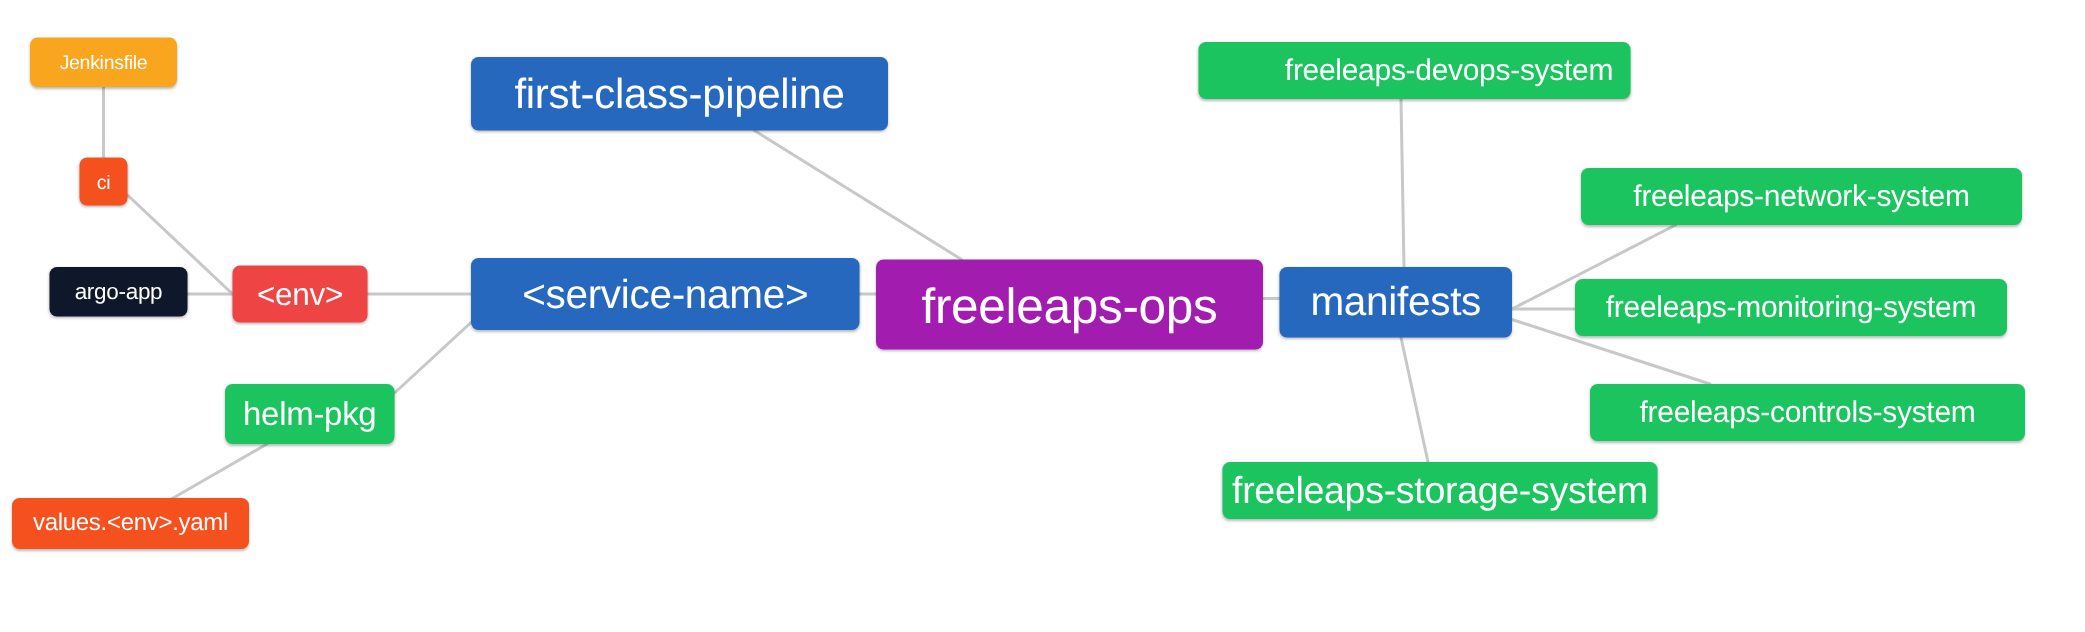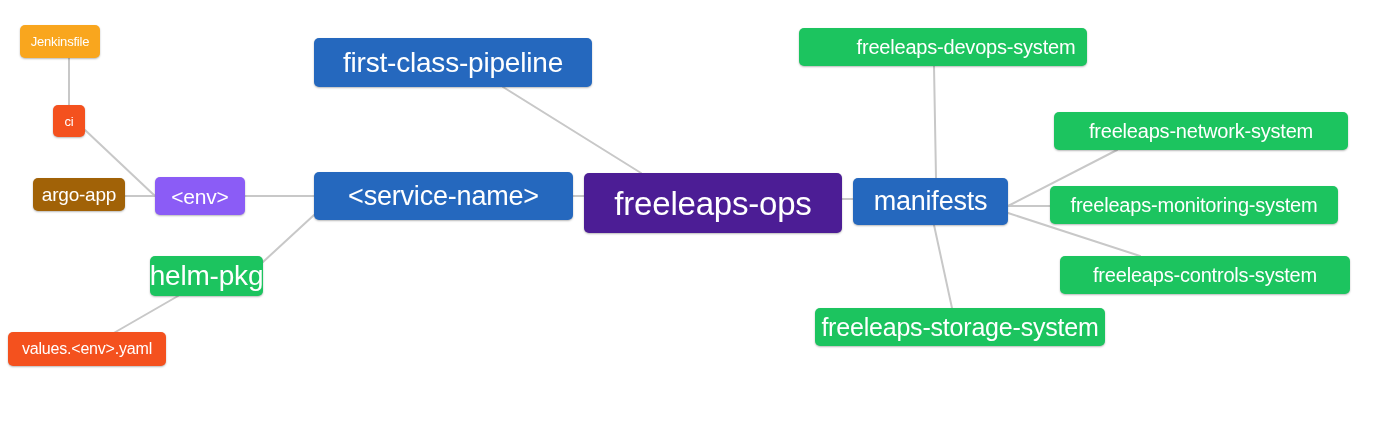--- a/index.html
+++ b/index.html
@@ -64,45 +64,45 @@
       <line x1="573" y1="196" x2="584" y2="196" stroke="#c8c8c8" stroke-width="2" stroke-linecap="round"></line>
       <line x1="842" y1="199" x2="853" y2="199" stroke="#c8c8c8" stroke-width="2" stroke-linecap="round"></line>
       <line x1="936" y1="178" x2="934" y2="66" stroke="#c8c8c8" stroke-width="2" stroke-linecap="round"></line>
       <line x1="1008" y1="206" x2="1117" y2="150" stroke="#c8c8c8" stroke-width="2" stroke-linecap="round"></line>
       <line x1="1008" y1="206" x2="1050" y2="206" stroke="#c8c8c8" stroke-width="2" stroke-linecap="round"></line>
       <line x1="1008" y1="213" x2="1140" y2="256" stroke="#c8c8c8" stroke-width="2" stroke-linecap="round"></line>
       <line x1="934" y1="225" x2="952" y2="308" stroke="#c8c8c8" stroke-width="2" stroke-linecap="round"></line>
     </svg>
 
   <div id="node-layer">
-      <div class="node" style="left: 20px; top: 25px; width: 80px; height: 33px; background: rgb(249, 166, 30); font-size: 13px;">
+      <div class="node" style="left: 20px; top: 25px; width: 98px; height: 33px; background: rgb(249, 166, 30); font-size: 13px;">
         <span class="node-label">Jenkinsfile</span>
       </div>
       <div class="node" style="left: 53px; top: 105px; width: 32px; height: 32px; background: rgb(244, 81, 30); font-size: 13px;">
         <span class="node-label">ci</span>
       </div>
-      <div class="node" style="left: 33px; top: 178px; width: 92px; height: 33px; background: #a16207; font-size: 19px;">
+      <div class="node" style="left: 33px; top: 178px; width: 92px; height: 33px; background: #0f172a; font-size: 15px;">
         <span class="node-label">argo-app</span>
       </div>
-      <div class="node" style="left: 155px; top: 177px; width: 90px; height: 38px; background: #8b5cf6; font-size: 21px; text-align: right;">
+      <div class="node" style="left: 155px; top: 177px; width: 90px; height: 38px; background: #ef4444; font-size: 21px; text-align: right;">
         <span class="node-label">&lt;env&gt;</span>
       </div>
-      <div class="node" style="left: 150px; top: 256px; width: 113px; height: 40px; background: rgb(28, 196, 95); font-size: 28px;">
+      <div class="node" style="left: 150px; top: 256px; width: 113px; height: 40px; background: rgb(28, 196, 95); font-size: 22px;">
         <span class="node-label">helm-pkg</span>
       </div>
       <div class="node" style="left: 8px; top: 332px; width: 158px; height: 34px; background: rgb(244, 81, 30); font-size: 16px;">
         <span class="node-label">values.&lt;env&gt;.yaml</span>
       </div>
       <div class="node" style="left: 314px; top: 38px; width: 278px; height: 49px; background: rgb(37, 104, 190); font-size: 28px;">
         <span class="node-label">first-class-pipeline</span>
       </div>
       <div class="node" style="left: 314px; top: 172px; width: 259px; height: 48px; background: rgb(37, 104, 190); font-size: 27px;">
         <span class="node-label">&lt;service-name&gt;</span>
       </div>
-      <div class="node" style="left: 584px; top: 173px; width: 258px; height: 60px; background: #4c1d95; font-size: 33px; text-align: center;">
+      <div class="node" style="left: 584px; top: 173px; width: 258px; height: 60px; background: #a21caf; font-size: 33px; text-align: center;">
         <span class="node-label">freeleaps-ops</span>
       </div>
       <div class="node" style="left: 853px; top: 178px; width: 155px; height: 47px; background: rgb(37, 104, 190); font-size: 27px;">
         <span class="node-label">manifests</span>
       </div>
       <div class="node" style="left: 799px; top: 28px; width: 288px; height: 38px; background: rgb(28, 196, 95); font-size: 20px; padding-left: 46px;">
         <span class="node-label">freeleaps-devops-system</span>
       </div>
       <div class="node" style="left: 1054px; top: 112px; width: 294px; height: 38px; background: rgb(28, 196, 95); font-size: 20px;">
         <span class="node-label">freeleaps-network-system</span>

